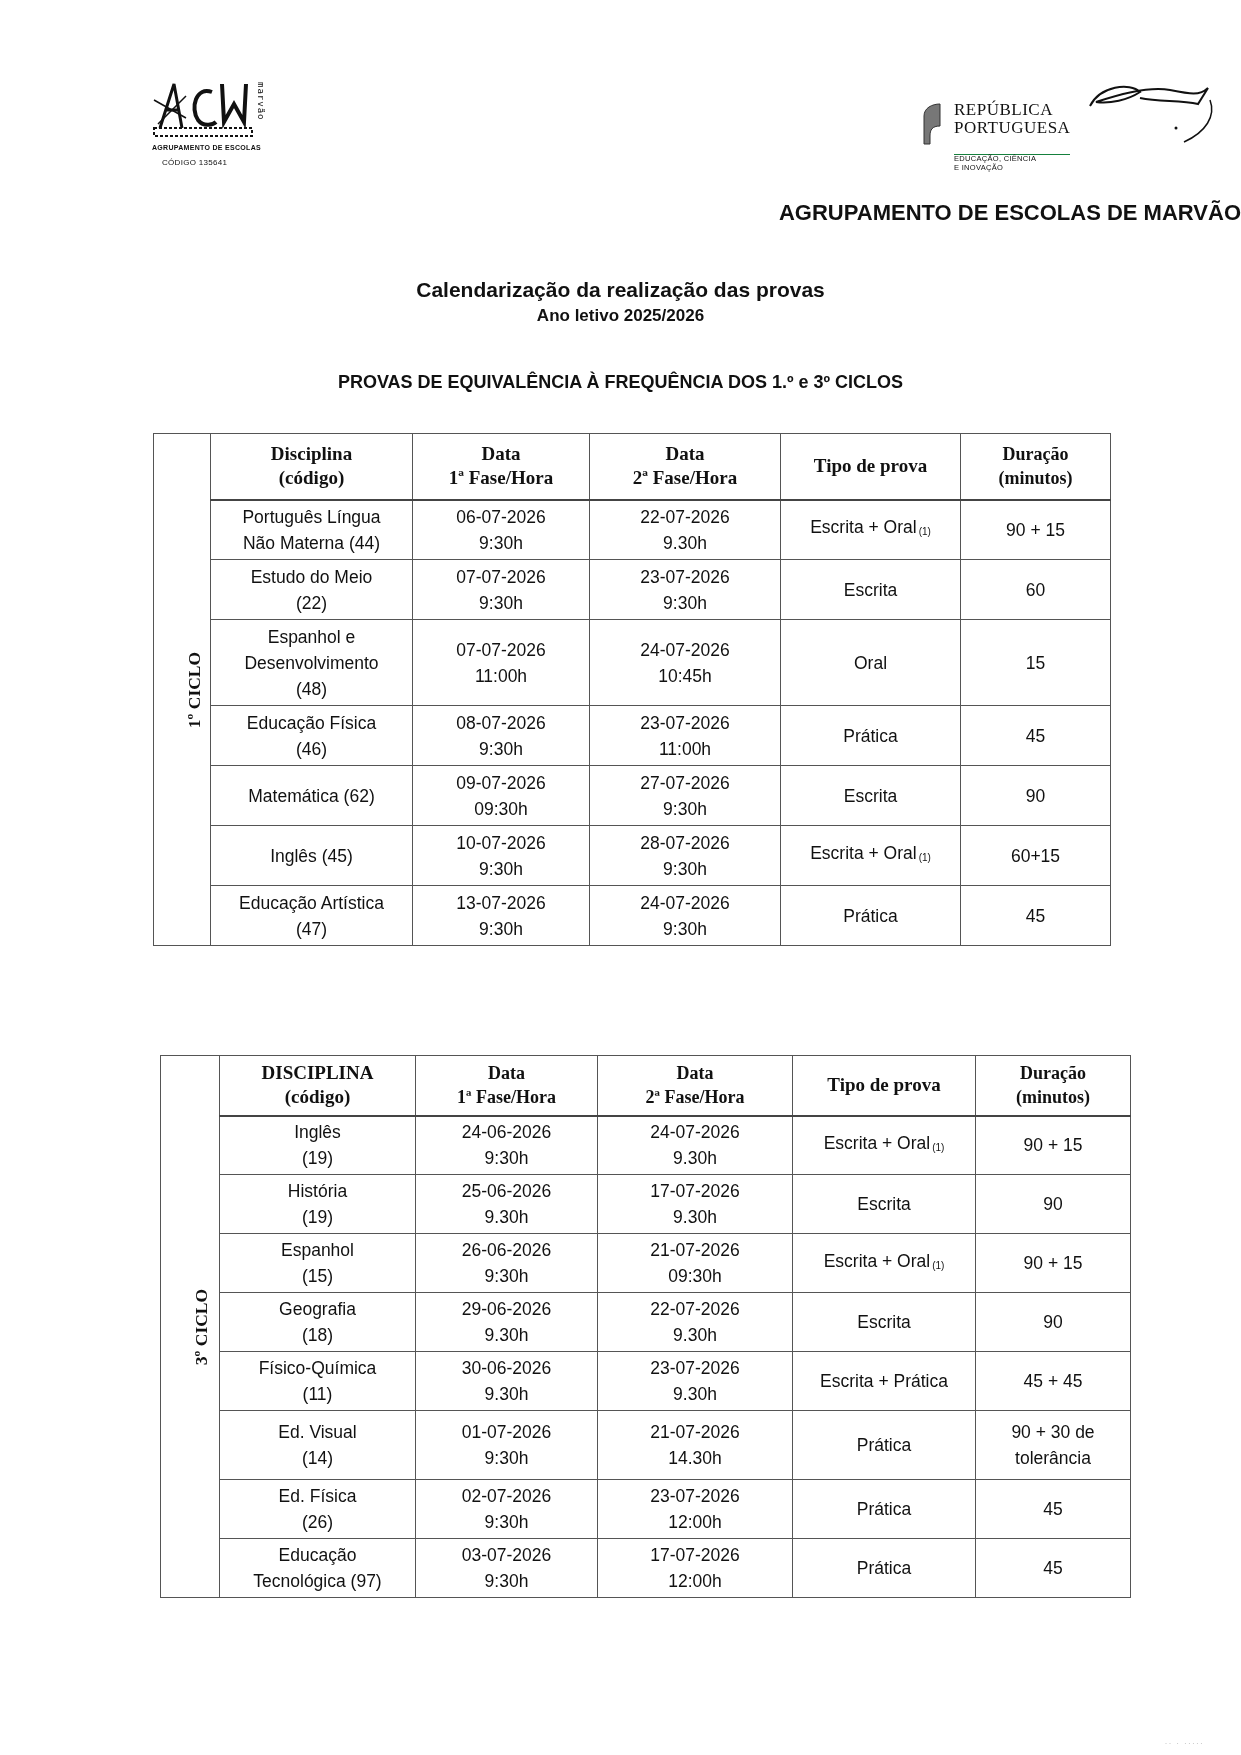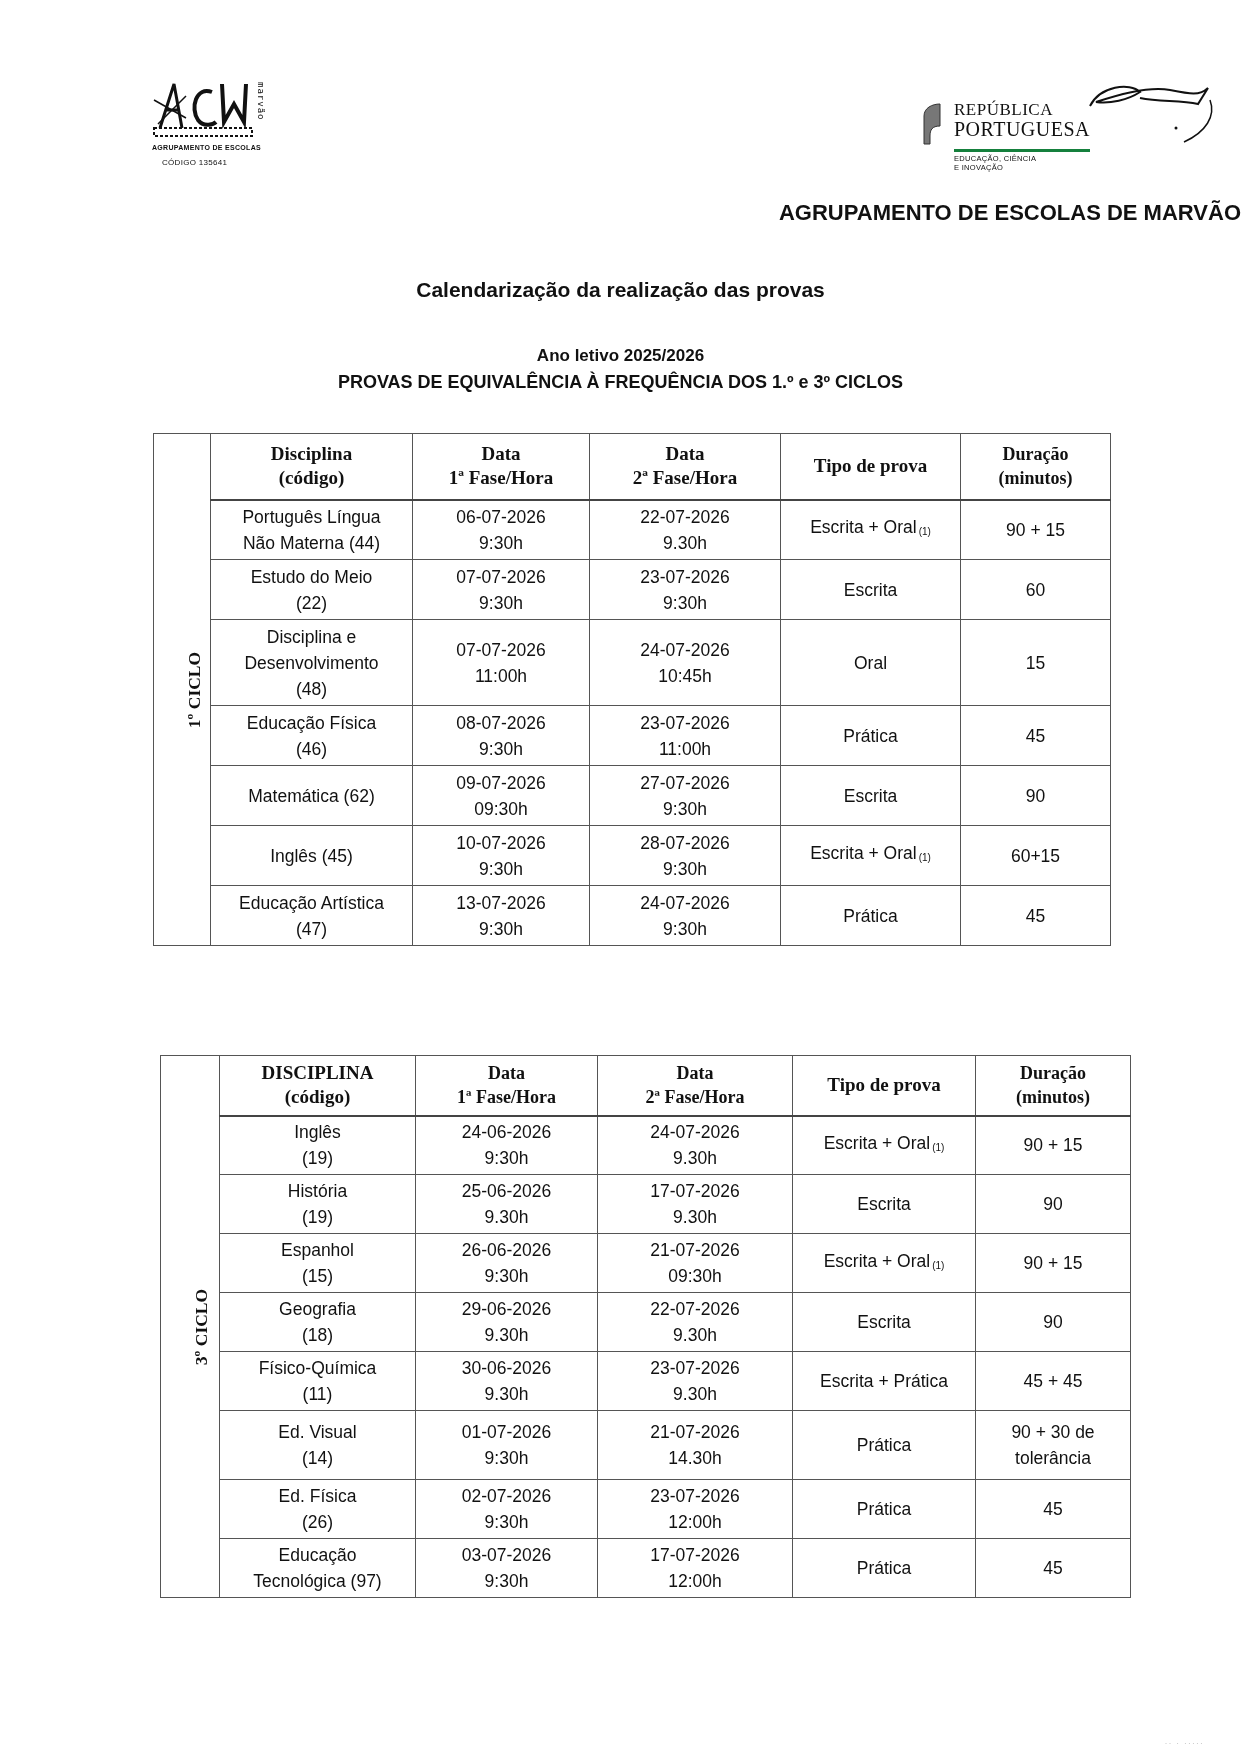--- a/index.html
+++ b/index.html
@@ -8,29 +8,29 @@
   
   .logo-left { position: absolute; left: 152px; top: 78px; width: 120px; height: 92px; }
   .logo-left .mark { position: absolute; left: 0; top: 0; width: 104px; height: 64px; }
   .logo-left .vert { position: absolute; left: 104px; top: 4px; font-size: 9px; writing-mode: vertical-rl; font-family: "DejaVu Sans Mono", monospace; letter-spacing: 1px; }
   .logo-left .sub { position: absolute; left: 0; top: 66px; font-size: 7px; font-weight: bold; letter-spacing: 0.3px; white-space: nowrap; }
   .logo-left .code { position: absolute; left: 10px; top: 80px; font-size: 8px; letter-spacing: 0.3px; white-space: nowrap; }
 
   .logo-right { position: absolute; left: 920px; top: 96px; width: 300px; height: 90px; }
   .logo-right .emblem { position: absolute; left: 0; top: 6px; width: 22px; height: 44px; }
   .logo-right .rp1 { position: absolute; left: 34px; top: 4px; font-family: "Liberation Serif", serif; font-size: 17px; letter-spacing: 0.5px; }
-  .logo-right .rp2 { position: absolute; left: 34px; top: 22px; font-family: "Liberation Serif", serif; font-size: 20px; letter-spacing: 0.5px; border-bottom: 3px solid #15803d; padding-bottom: 8px; }
+  .logo-right .rp2 { position: absolute; left: 34px; top: 22px; font-family: "Liberation Serif", serif; font-size: 17px; letter-spacing: 0.5px; border-bottom: 1px solid #15803d; padding-bottom: 16px; }
   .logo-right .min1 { position: absolute; left: 34px; top: 58px; font-size: 7.5px; letter-spacing: 0.3px; }
   .logo-right .min2 { position: absolute; left: 34px; top: 67px; font-size: 7.5px; letter-spacing: 0.3px; }
   .signature { position: absolute; left: 1080px; top: 76px; width: 140px; height: 70px; }
 
   
   .t-main { position: absolute; left: 0; width: 1241px; top: 200px; text-align: right; font-size: 22px; font-weight: bold; }
   .t-sub { position: absolute; left: 0; width: 1241px; top: 278px; text-align: center; font-size: 21px; font-weight: bold; }
-  .t-year { position: absolute; left: 0; width: 1241px; top: 306px; text-align: center; font-size: 17px; font-weight: bold; margin-top: 40px; }
+  .t-year { position: absolute; left: 0; width: 1241px; top: 306px; text-align: center; font-size: 17px; font-weight: bold; }
   .t-sect { position: absolute; left: 0; width: 1241px; top: 372px; text-align: center; font-size: 18px; font-weight: bold; }
 
   
   table.sched { position: absolute; border-collapse: collapse; table-layout: fixed; }
   table.sched td, table.sched th { border: 1px solid #555; text-align: center; vertical-align: middle; padding: 0 2px; line-height: 26px; font-size: 17.5px; }
   table.sched th { font-family: "Liberation Serif", "DejaVu Serif", serif; font-weight: bold; font-size: 19px; line-height: 24px; }
   table.sched th.small { font-size: 18px; }
   table.sched tr.head th { border-bottom: 2px solid #444; }
   .ciclo { font-family: "Liberation Serif", serif; font-weight: bold; font-size: 19px; }
   .ciclo span { display: inline-block; transform: rotate(-90deg); white-space: nowrap; }
@@ -137,21 +137,21 @@
         </td>
     <td>
           <div>23-07-2026</div>
           <div>9:30h</div>
         </td>
     <td><span>Escrita</span></td>
     <td><span>60</span></td>
   </tr>
   <tr style="height:86px">
     <td>
-          <div>Disciplina e</div>
+          <div>Espanhol e</div>
           <div>Desenvolvimento</div>
           <div>(48)</div>
         </td>
     <td class="bold">
           <div>07-07-2026</div>
           <div>11:00h</div>
         </td>
     <td>
           <div>24-07-2026</div>
           <div>10:45h</div>

